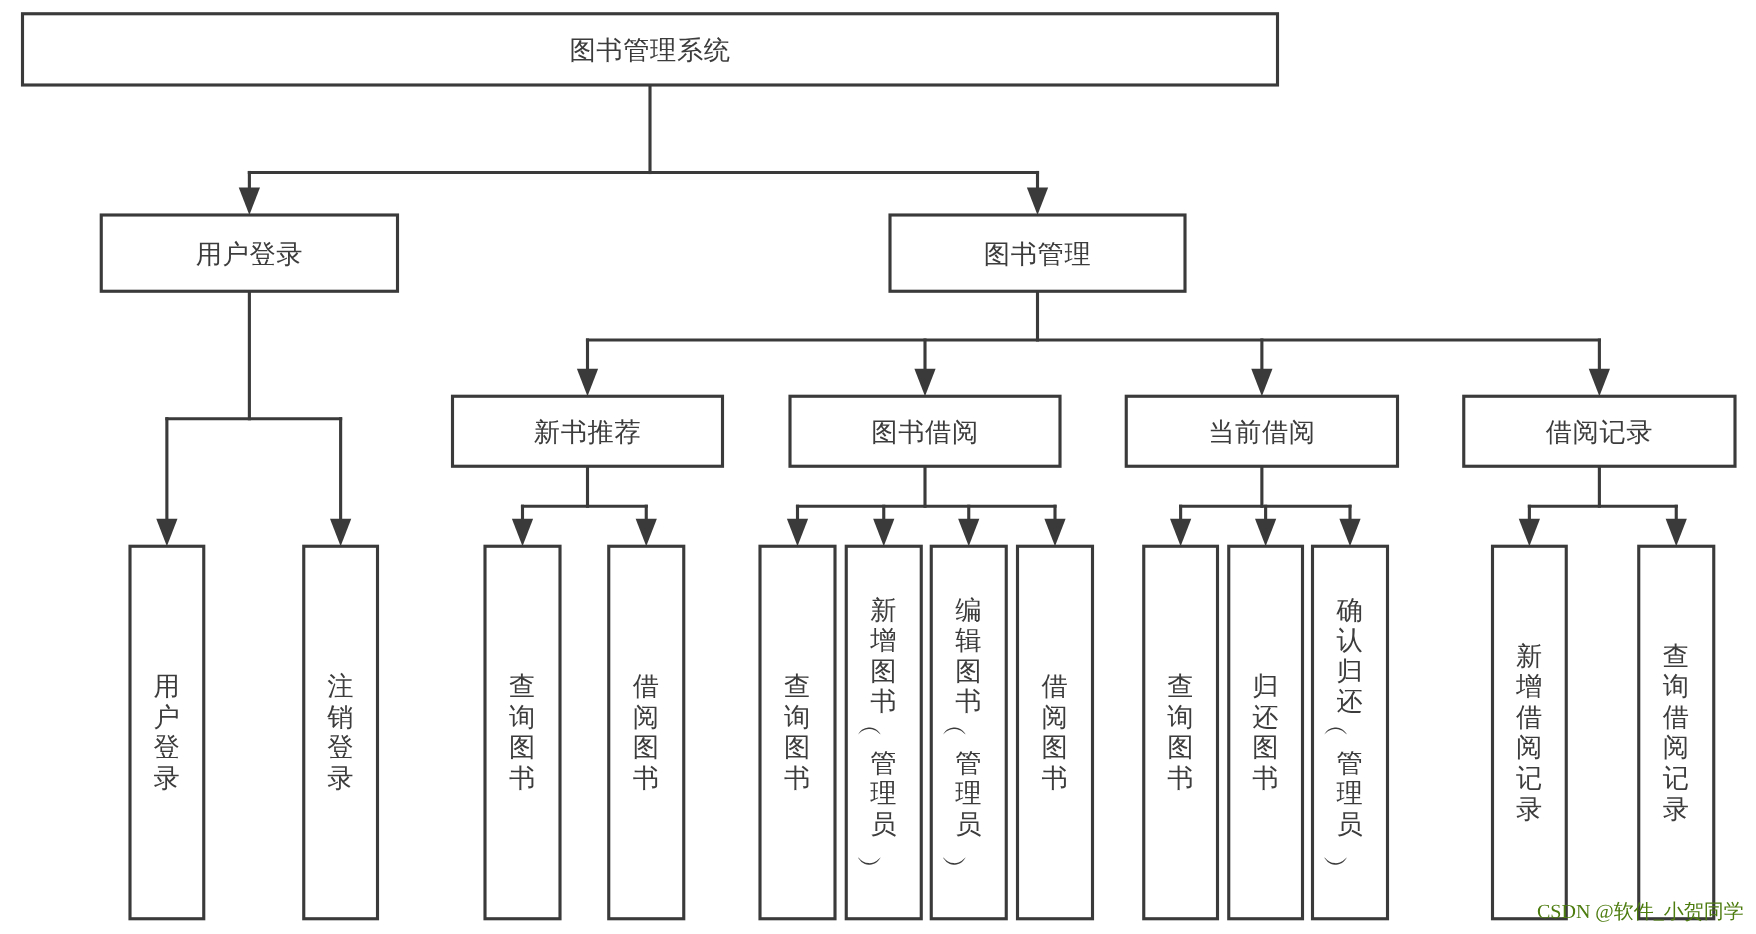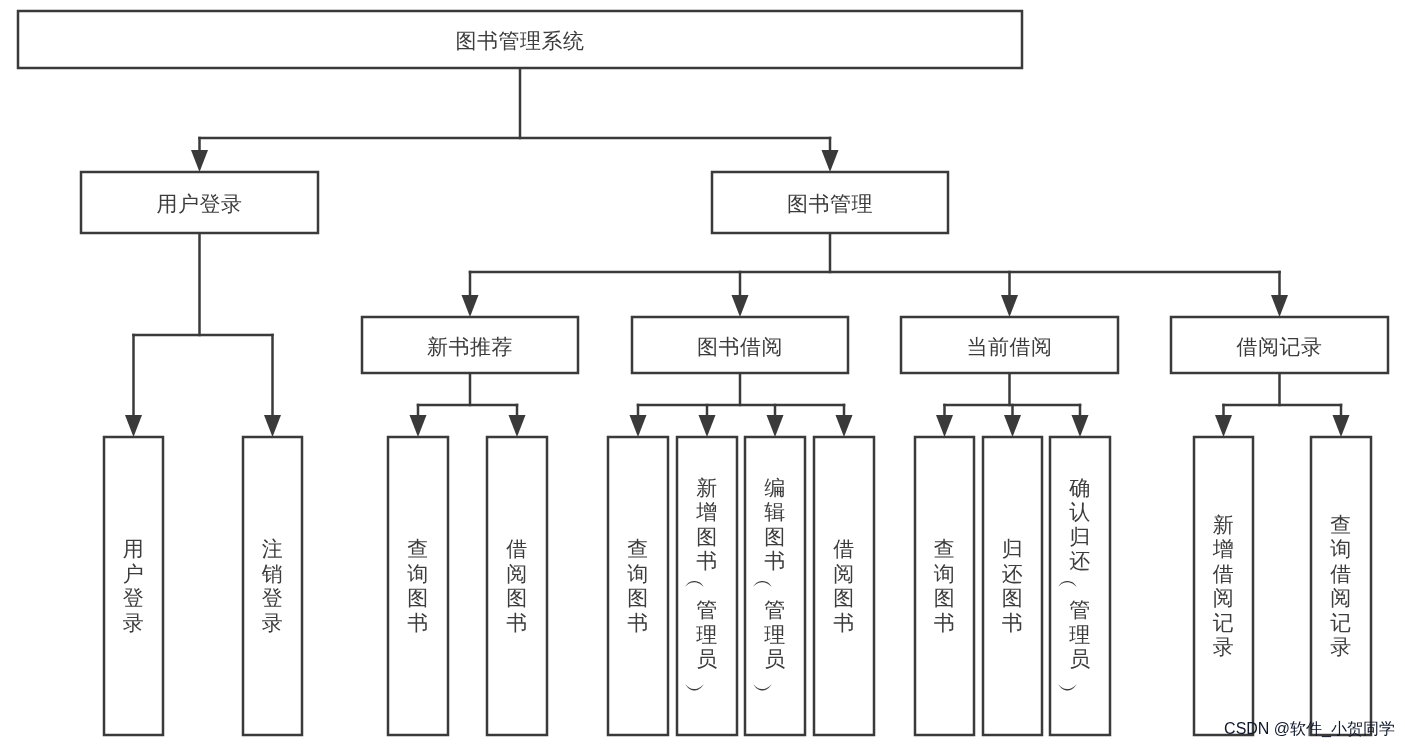--- a/index.html
+++ b/index.html
@@ -53,23 +53,23 @@
     fill: #3c3c3c;
     font-family: "Liberation Sans", "DejaVu Sans", sans-serif;
     font-size: 21px;
     text-anchor: middle;
     letter-spacing: 0.5px;
   }
   .watermark-text {
     position: absolute;
     right: 10px;
     bottom: 7px;
-    color: #0f172a;
+    color: #4d7c0f;
     font-size: 16px;
-    font-family: Liberation Sans, sans-serif;
+    font-family: Liberation Serif, serif;
     white-space: nowrap;
     user-select: none;
     margin-top: 32px;
   }
 </style>
 </head>
 <body>
 
 <div id="diagram-root">
   <svg class="diagram-canvas" viewBox="0 0 1405 747">

